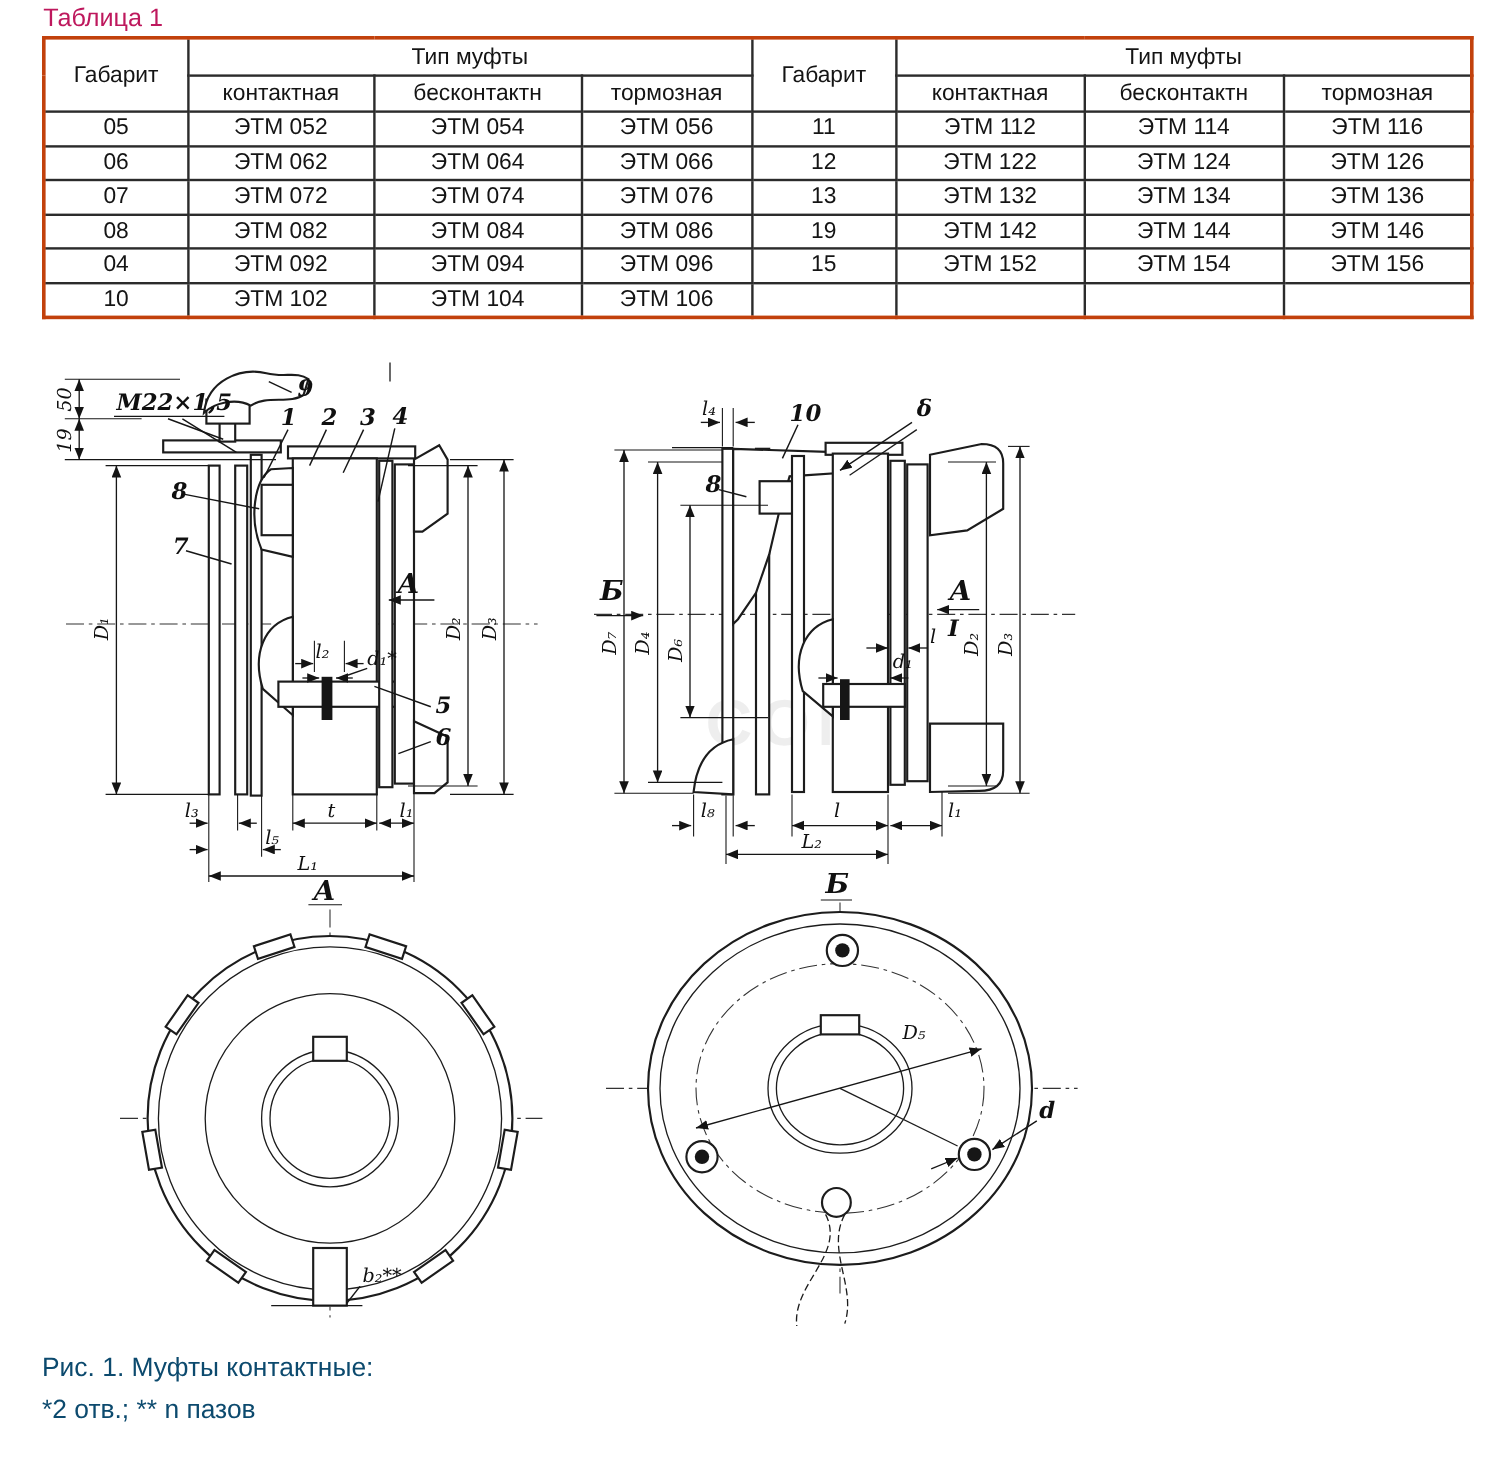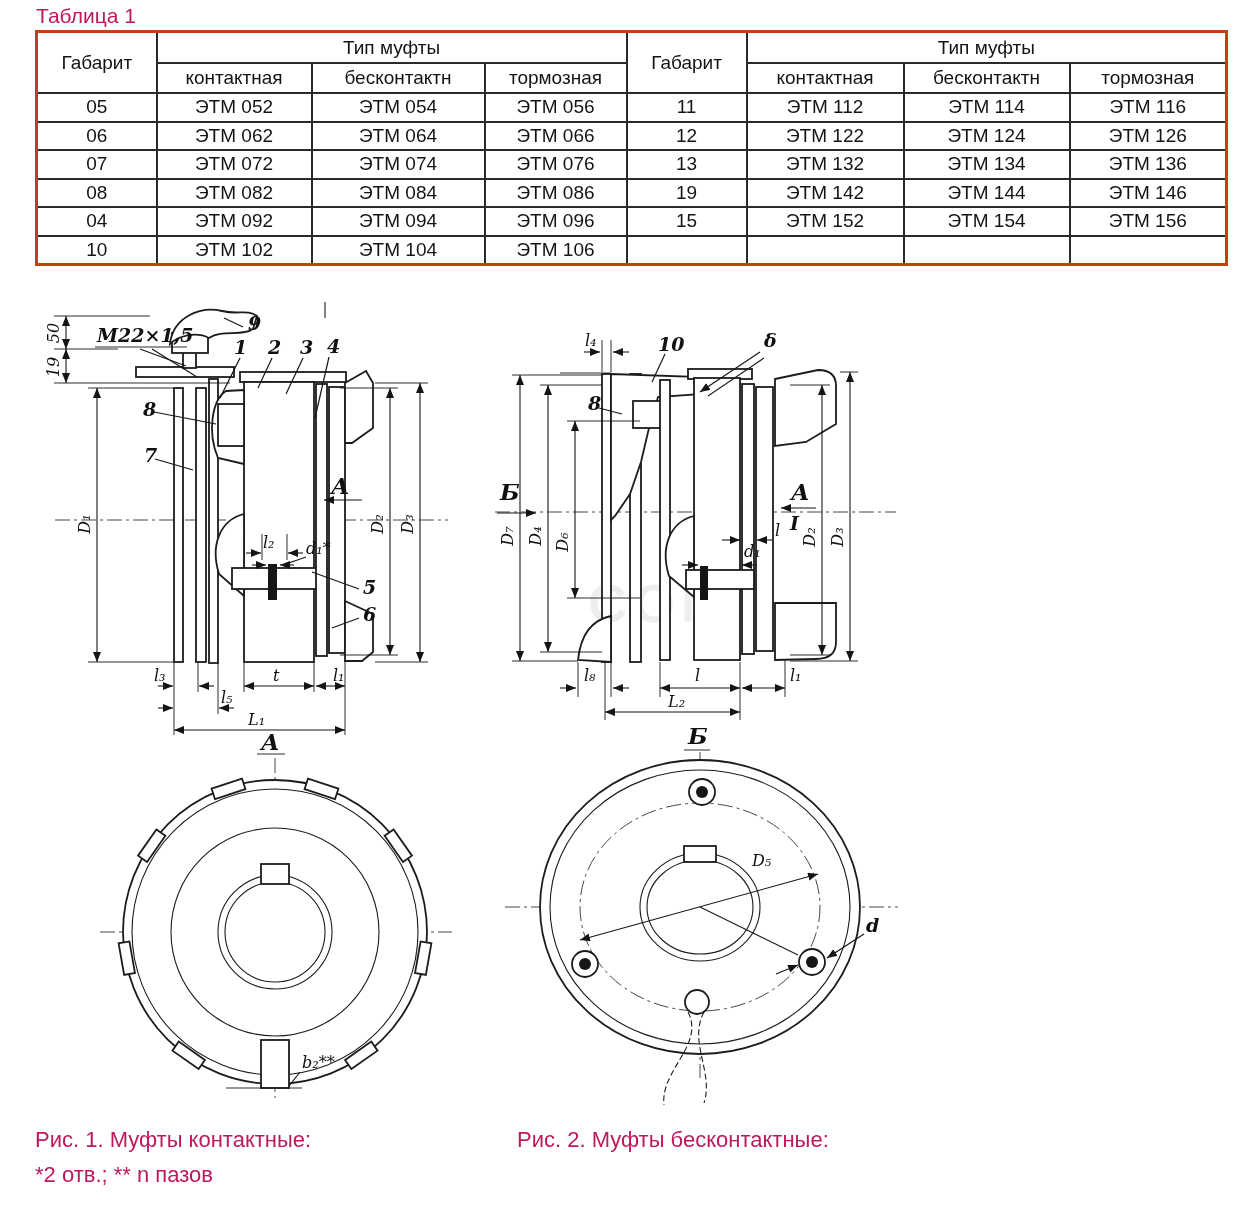--- a/index.html
+++ b/index.html
@@ -5,21 +5,21 @@
   html,body{margin:0;padding:0;background:#fff;}
   #page{position:relative;width:1253px;height:1214px;background:#fff;overflow:hidden;
         font-family:"Liberation Sans",sans-serif;color:#101010;}
   .doc-title{position:absolute;left:36px;top:4px;font-size:21px;color:#be185d;}
   table.spec{position:absolute;left:35px;top:30px;width:1190px;border-collapse:collapse;
              table-layout:fixed;font-size:19px;color:#141414;}
   table.spec td,table.spec th{border:2px solid #2b2b2b;text-align:center;vertical-align:middle;
              font-weight:400;padding:0;}
   table.spec{border:3px solid #c2410c;}
   td.h1{height:29px;} td.h2{height:28px;} td.b{height:26.5px;}
-  .cap{position:absolute;font-size:22px;line-height:35px;color:#be185d;}
+  .cap{position:absolute;font-size:22px;line-height:35px;color:#0c4a6e;}
   .watermark{position:absolute;left:588px;top:572px;font-size:54px;font-weight:bold;
              color:rgba(40,40,40,0.08);letter-spacing:6px;font-family:"Liberation Sans",sans-serif;}
   svg text{user-select:none;}
   .part{fill:#fff;stroke:#1c1c1c;stroke-width:1.8;}
   .thin{stroke:#1c1c1c;stroke-width:1.1;fill:none;}
   .cl{stroke:#333;stroke-width:0.9;stroke-dasharray:15 4 3 4;fill:none;}
   .dim{stroke:#161616;stroke-width:1.1;fill:none;}
   .ext{stroke:#161616;stroke-width:0.9;}
   .ldr{stroke:#161616;stroke-width:1.2;fill:none;}
   .lbl{font:italic 16px "DejaVu Serif",serif;fill:#101010;}
@@ -404,16 +404,15 @@
       <text class="lbl" x="752" y="866">D₅</text>
       <text class="num" x="866" y="932">d</text>
     </g>
   </svg>
 
   <div class="cap" style="left:35px;top:1122px;">
     <div>Рис. 1. Муфты контактные:</div>
     <div>*2 отв.; ** n пазов</div>
   </div>
   <div class="cap" style="left:517px;top:1122px;">
-    <div>Рис. 2. Муфты бесконтактные:</div>
   </div>
 
 </div>
 
 </body></html>

